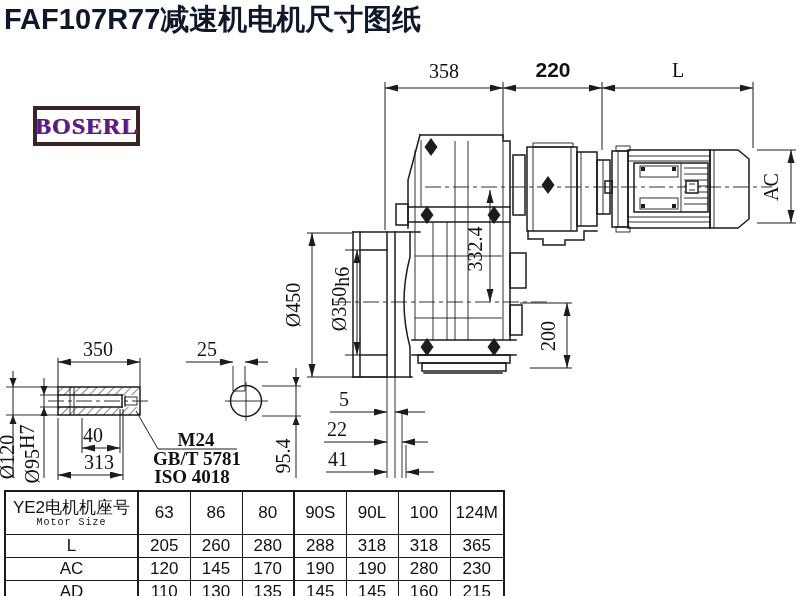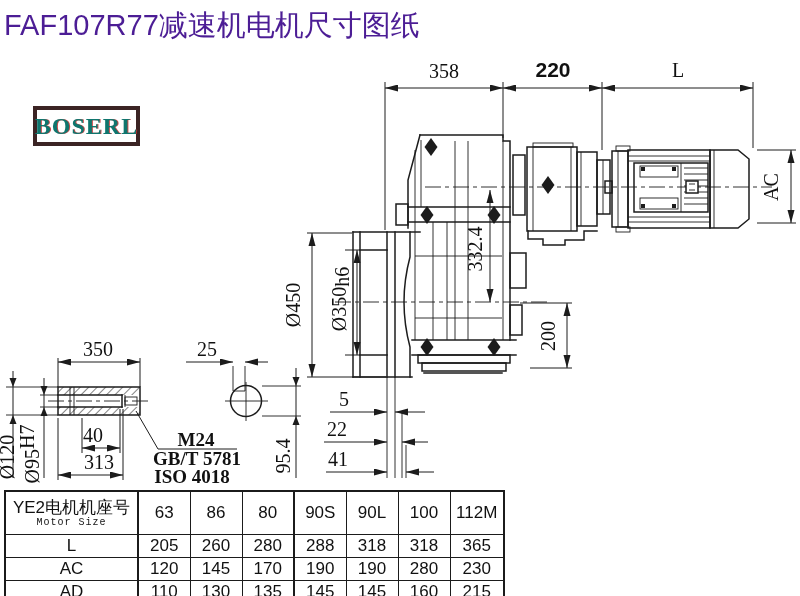--- a/index.html
+++ b/index.html
@@ -1,25 +1,25 @@
 <!DOCTYPE html>
 <html><head>
 <meta charset="utf-8">
 <style>
   html,body{margin:0;padding:0;background:#fff;}
   #stage{position:relative;width:800px;height:596px;background:#ffffff;overflow:hidden;
          font-family:"Liberation Sans",sans-serif;color:#111;}
   #stage svg{position:absolute;left:0;top:0;}
   
-  .title{position:absolute;left:4px;top:6px;font-size:29px;font-weight:normal;
-         letter-spacing:0px;color:#4c1d95;white-space:nowrap;}
+  .title{position:absolute;left:4px;top:0;font-size:29px;font-weight:bold;
+         letter-spacing:0px;color:#0f172a;white-space:nowrap;}
   
   .logo{position:absolute;left:33px;top:106px;width:99px;height:32px;
         border:4px solid #3b2424;background:#fff;display:flex;align-items:center;justify-content:center;}
-  .logo span{font-family:"Liberation Serif",serif;font-weight:bold;font-size:24px;color:#0f766e;
+  .logo span{font-family:"Liberation Serif",serif;font-weight:bold;font-size:24px;color:#4c1d95;
         text-shadow:1px 0 0 rgba(190,40,40,.85);letter-spacing:1px;line-height:1;}
   
   .dim-table{position:absolute;left:4px;top:490px;border-collapse:collapse;table-layout:fixed;
              background:#fff;}
   .dim-table td{border:1.5px solid #1b1b1b;text-align:center;vertical-align:middle;
                 font-size:17px;padding:1px;color:#111;margin-top:29px;}
   .dim-table{border:2.5px solid #1b1b1b;}
   .dim-table .tr2{border-right-width:2.5px;}
   .dim-table .hrow td{height:40px;}
   .dim-table .drow td{height:19px;}
@@ -294,21 +294,21 @@
     <td class="tr2">
       <div class="cell-cn">YE2电机机座号</div>
       <div class="cell-en">Motor Size</div>
     </td>
     <td>63</td>
     <td>86</td>
     <td class="tr2">80</td>
     <td>90S</td>
     <td>90L</td>
     <td>100</td>
-    <td>112M</td>
+    <td>124M</td>
   </tr>
   <tr class="drow">
     <td class="tr2">L</td>
     <td>205</td>
     <td>260</td>
     <td class="tr2">280</td>
     <td>288</td>
     <td>318</td>
     <td>318</td>
     <td>365</td>

